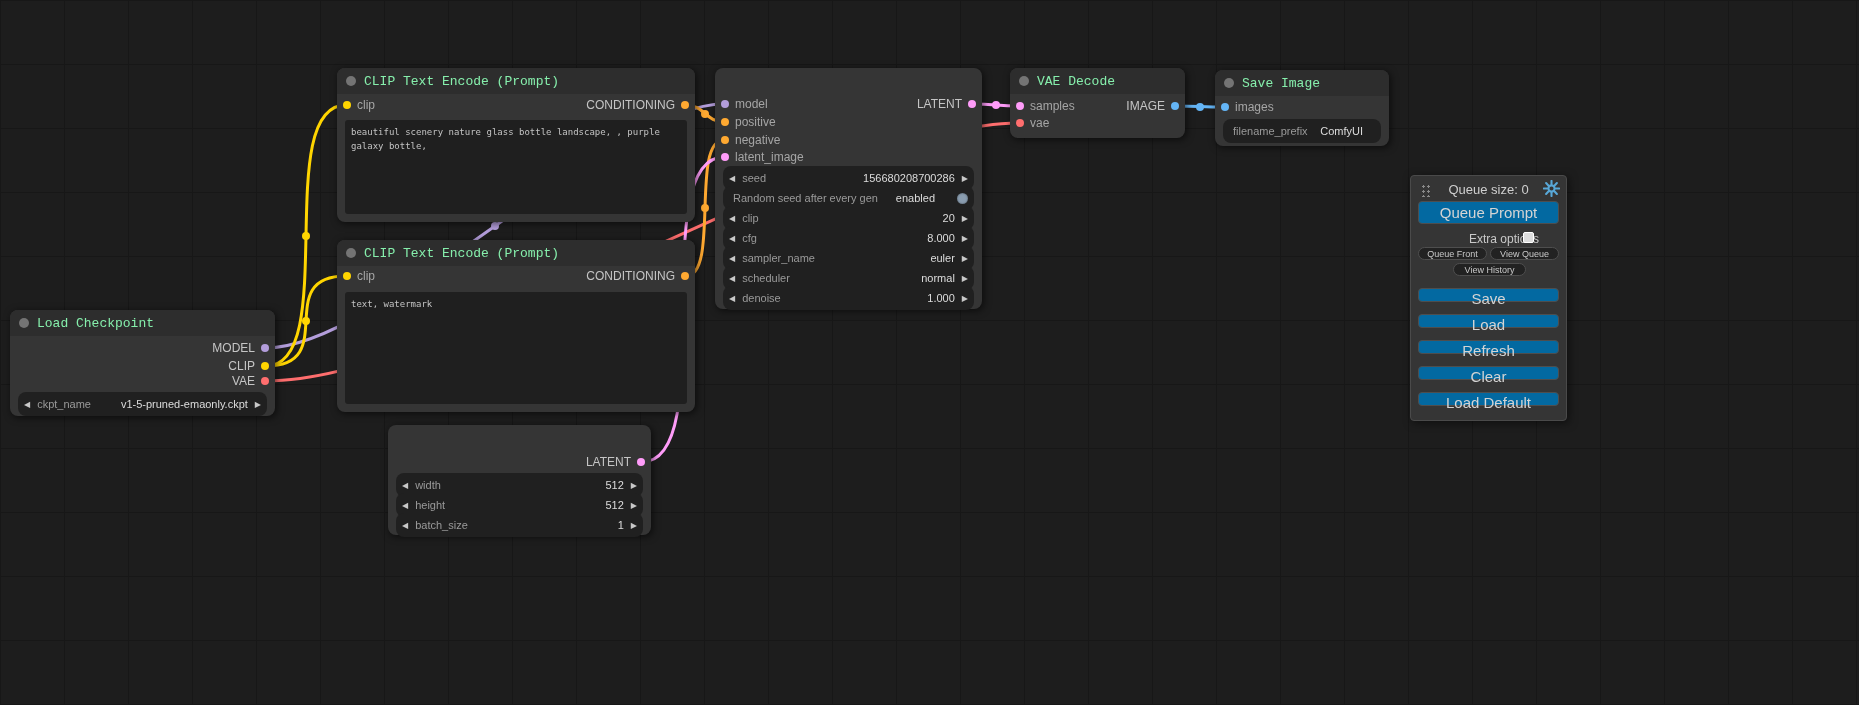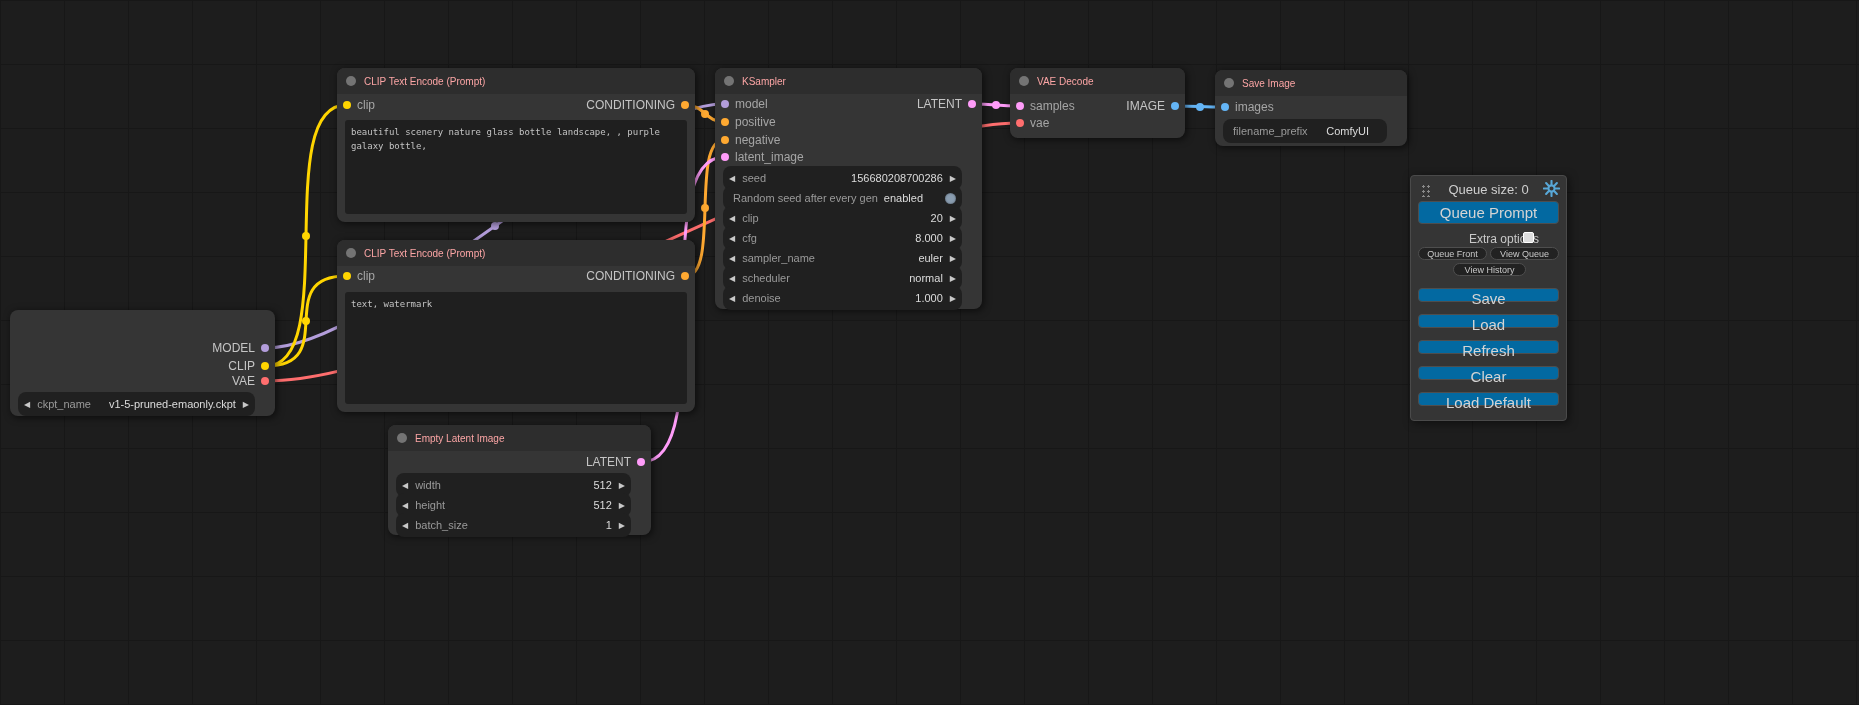--- a/index.html
+++ b/index.html
@@ -18,30 +18,30 @@
     position: absolute; z-index: 2;
     background: #353535; border-radius: 8px;
     box-shadow: 1.5px 1.5px 7px rgba(0,0,0,.55);
   }
   .node-title {
     height: 26px; display: flex; align-items: center;
     padding: 0 9px; background: #2d2d2d; border-radius: 8px 8px 0 0;
     cursor: move;
   }
   .title-dot { width: 10px; height: 10px; border-radius: 50%; background: #747474; margin-right: 8px; flex: none; }
-  .title-text { font-size: 10px; color: #fca5a5; white-space: nowrap; }
+  .title-text { font-size: 13px; color: #86efac; white-space: nowrap; font-family: Liberation Mono, monospace; }
   .slot { position: absolute; height: 16px; display: flex; align-items: center; gap: 6px; }
   .slot.in { left: 6px; }
   .slot.out { right: 6px; flex-direction: row-reverse; }
   .port { width: 8px; height: 8px; border-radius: 50%; background: #888; flex: none; cursor: crosshair; }
   .slot-label { font-size: 12px; white-space: nowrap; }
   .in .slot-label { color: #a5a5a5; }
   .out .slot-label { color: #c5c5c5; }
   .widget {
-    position: absolute; left: 8px; right: 20px; height: 15px;
+    position: absolute; left: 8px; right: 8px; height: 15px;
     background: #202020; border-radius: 8px;
     display: flex; align-items: center; padding: 12px 6px; cursor: pointer;
   }
   .arrow { font-size: 8px; color: #c8c8c8; line-height: 15px; flex: none; }
   .wlabel { font-size: 11px; color: #9a9a9a; margin-left: 7px; white-space: nowrap; }
   .wvalue { font-size: 11px; color: #dcdcdc; margin-left: auto; margin-right: 7px; white-space: nowrap; }
   .toggle-dot { width: 11px; height: 11px; border-radius: 50%; margin-left: 6px; flex: none; box-shadow: inset 0 0 2px rgba(0,0,0,.5); }
   .prompt {
     position: absolute; left: 8px; right: 8px;
     background: #1f1f1f; border: none; outline: none; resize: none;
@@ -104,20 +104,24 @@
   <circle cx="306" cy="321" r="4" style="fill: rgb(255, 213, 0);"></circle>
   <circle cx="643" cy="252" r="4" style="fill: rgb(255, 110, 110);"></circle>
   <circle cx="705" cy="114" r="4" style="fill: rgb(255, 169, 49);"></circle>
   <circle cx="705" cy="208" r="4" style="fill: rgb(255, 169, 49);"></circle>
   <circle cx="683" cy="310" r="4" style="fill: rgb(255, 156, 249);"></circle>
   <circle cx="996" cy="105" r="4" style="fill: rgb(255, 156, 249);"></circle>
   <circle cx="1200" cy="107" r="4" style="fill: rgb(100, 181, 246);"></circle>
 </svg>
 
 <div class="node" style="left:10px;top:310px;width:265px;height:106px;">
+  <div class="node-title">
+    <span class="title-dot"></span>
+    <span class="title-text">Load Checkpoint</span>
+  </div>
   <div class="slot out" style="top:30px">
     <span class="port" style="background: rgb(179, 157, 219);"></span>
     <span class="slot-label">MODEL</span>
   </div>
   <div class="slot out" style="top:48px">
     <span class="port" style="background: rgb(255, 213, 0);"></span>
     <span class="slot-label">CLIP</span>
   </div>
   <div class="slot out" style="top:63px">
     <span class="port" style="background: rgb(255, 110, 110);"></span>
@@ -157,24 +161,20 @@
     <span class="slot-label">clip</span>
   </div>
   <div class="slot out" style="top:28px">
     <span class="port" style="background: rgb(255, 169, 49);"></span>
     <span class="slot-label">CONDITIONING</span>
   </div>
   <textarea class="prompt" style="top: 52px; height: 112px;" spellcheck="false">text, watermark</textarea>
 </div>
 
 <div class="node" style="left:388px;top:425px;width:263px;height:110px;">
-  <div class="node-title">
-    <span class="title-dot"></span>
-    <span class="title-text">Empty Latent Image</span>
-  </div>
   <div class="slot out" style="top:29px">
     <span class="port" style="background: rgb(255, 156, 249);"></span>
     <span class="slot-label">LATENT</span>
   </div>
   <div class="widget" style="top:48px">
     <span class="arrow">◀</span>
     <span class="wlabel">width</span>
     <span class="wvalue">512</span>
     <span class="arrow">▶</span>
   </div>
@@ -186,24 +186,20 @@
   </div>
   <div class="widget" style="top:88px">
     <span class="arrow">◀</span>
     <span class="wlabel">batch_size</span>
     <span class="wvalue">1</span>
     <span class="arrow">▶</span>
   </div>
 </div>
 
 <div class="node" style="left:715px;top:68px;width:267px;height:241px;">
-  <div class="node-title">
-    <span class="title-dot"></span>
-    <span class="title-text">KSampler</span>
-  </div>
   <div class="slot in" style="top:28px">
     <span class="port" style="background: rgb(179, 157, 219);"></span>
     <span class="slot-label">model</span>
   </div>
   <div class="slot in" style="top:46px">
     <span class="port" style="background: rgb(255, 169, 49);"></span>
     <span class="slot-label">positive</span>
   </div>
   <div class="slot in" style="top:64px">
     <span class="port" style="background: rgb(255, 169, 49);"></span>
@@ -273,21 +269,21 @@
   <div class="slot in" style="top:47px">
     <span class="port" style="background: rgb(255, 110, 110);"></span>
     <span class="slot-label">vae</span>
   </div>
   <div class="slot out" style="top:30px">
     <span class="port" style="background: rgb(100, 181, 246);"></span>
     <span class="slot-label">IMAGE</span>
   </div>
 </div>
 
-<div class="node" style="left:1215px;top:70px;width:192px;height:76px;">
+<div class="node" style="left:1215px;top:70px;width:174px;height:76px;">
   <div class="node-title">
     <span class="title-dot"></span>
     <span class="title-text">Save Image</span>
   </div>
   <div class="slot in" style="top:29px">
     <span class="port" style="background: rgb(100, 181, 246);"></span>
     <span class="slot-label">images</span>
   </div>
   <div class="widget" style="top:49px">
     <span class="wlabel" style="margin-left:4px">filename_prefix</span>

